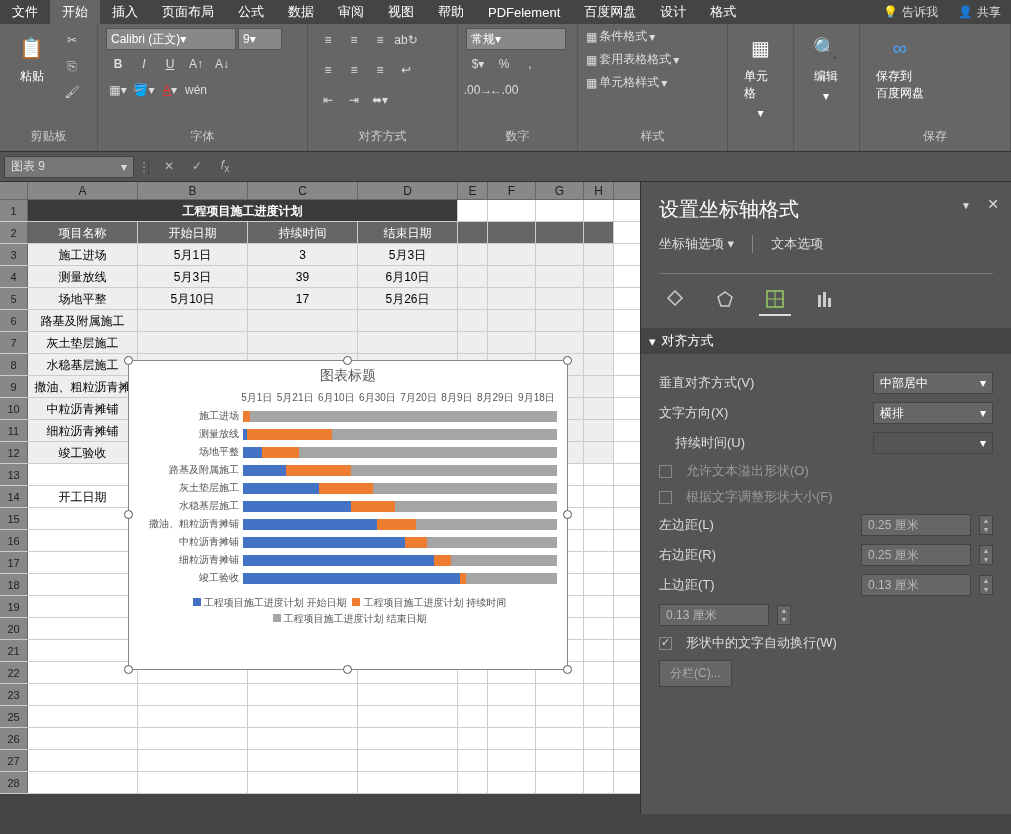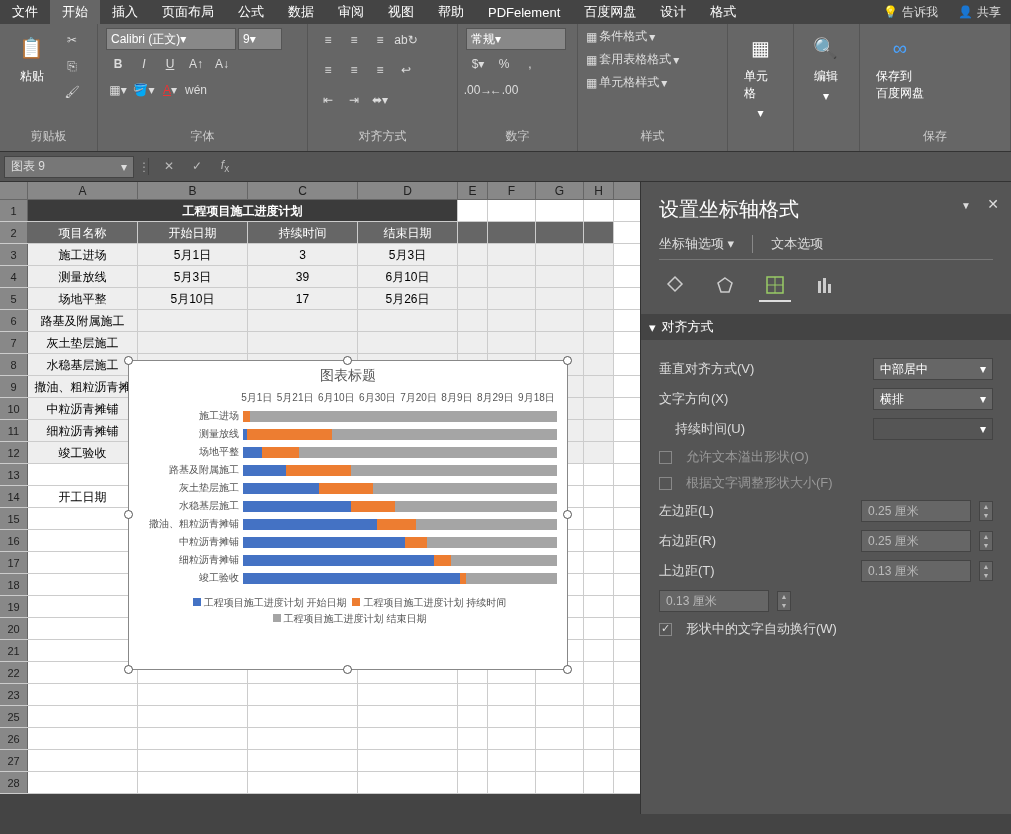--- a/index.html
+++ b/index.html
@@ -61,21 +61,21 @@
 .bar-label{ width:100px; text-align:right; font-size:10px; color:#555;}
 .bar-track{ flex:1; height:11px; display:flex;}
 .seg-blue{background:#4472c4;} .seg-orange{background:#ed7d31;} .seg-gray{background:#a5a5a5;}
 .chart-legend{ font-size:10px; color:#555; text-align:center; padding:6px; line-height:1.6;}
 .lg-sw{display:inline-block;width:8px;height:8px;margin:0 3px;}
 
 .pane { flex:1; background:#555; padding:14px 18px; position:relative; border-left:1px solid #333;}
 .pane-title { font-size:20px; color:#fff; margin-bottom:12px;}
 .pane-close { position:absolute; right:12px; top:14px; color:#ddd; cursor:pointer; font-size:14px;}
 .pane-expand { position:absolute; right:40px; top:18px; color:#ddd; cursor:pointer; font-size:10px;}
-.pane-subtabs { display:flex; gap:18px; border-bottom:1px solid #777; padding-bottom:6px; margin-bottom:10px; font-size:13px;}
+.pane-subtabs { display:flex; gap:18px; border-bottom:1px solid #777; padding-bottom:20px; margin-bottom:10px; font-size:13px;}
 .pane-subtabs span{ color:#ddd; cursor:pointer;}
 .pane-subtabs .sep{ border-left:1px solid #888; width:1px;}
 .pane-icons { display:flex; gap:18px; margin:8px 0 12px; }
 .pane-icons .pi{ width:32px; height:32px; display:flex; align-items:center; justify-content:center; cursor:pointer; color:#ccc; font-size:18px;}
 .pane-icons .pi.active{ border-bottom:2px solid #ddd; }
 .section-hdr{ background:#444; padding:4px 8px; margin:0 -18px; display:flex; align-items:center; gap:6px; color:#fff; font-size:13px;}
 .section-body{ padding:10px 0;}
 .frow{ display:flex; align-items:center; margin:8px 0; gap:8px;}
 .flabel{ flex:1; font-size:13px;}
 .fselect{ width:120px; height:22px; background:#666; border:1px solid #444; color:#fff; padding:0 6px; font-size:12px; display:flex; align-items:center; justify-content:space-between;}
@@ -750,15 +750,18 @@
           <input class="finput" value="0.13 厘米" style="">
           <div class="spin">
             <div>▲</div>
             <div>▼</div>
           </div>
         </div>
       <div class="frow">
           <span class="chk on"></span>
           <span class="flabel">形状中的文字自动换行(W)</span>
         </div>
+      <div class="frow">
+          <button class="pane-btn">分栏(C)...</button>
+        </div>
     </div>
   </div>
 </div>
 
 </body></html>

